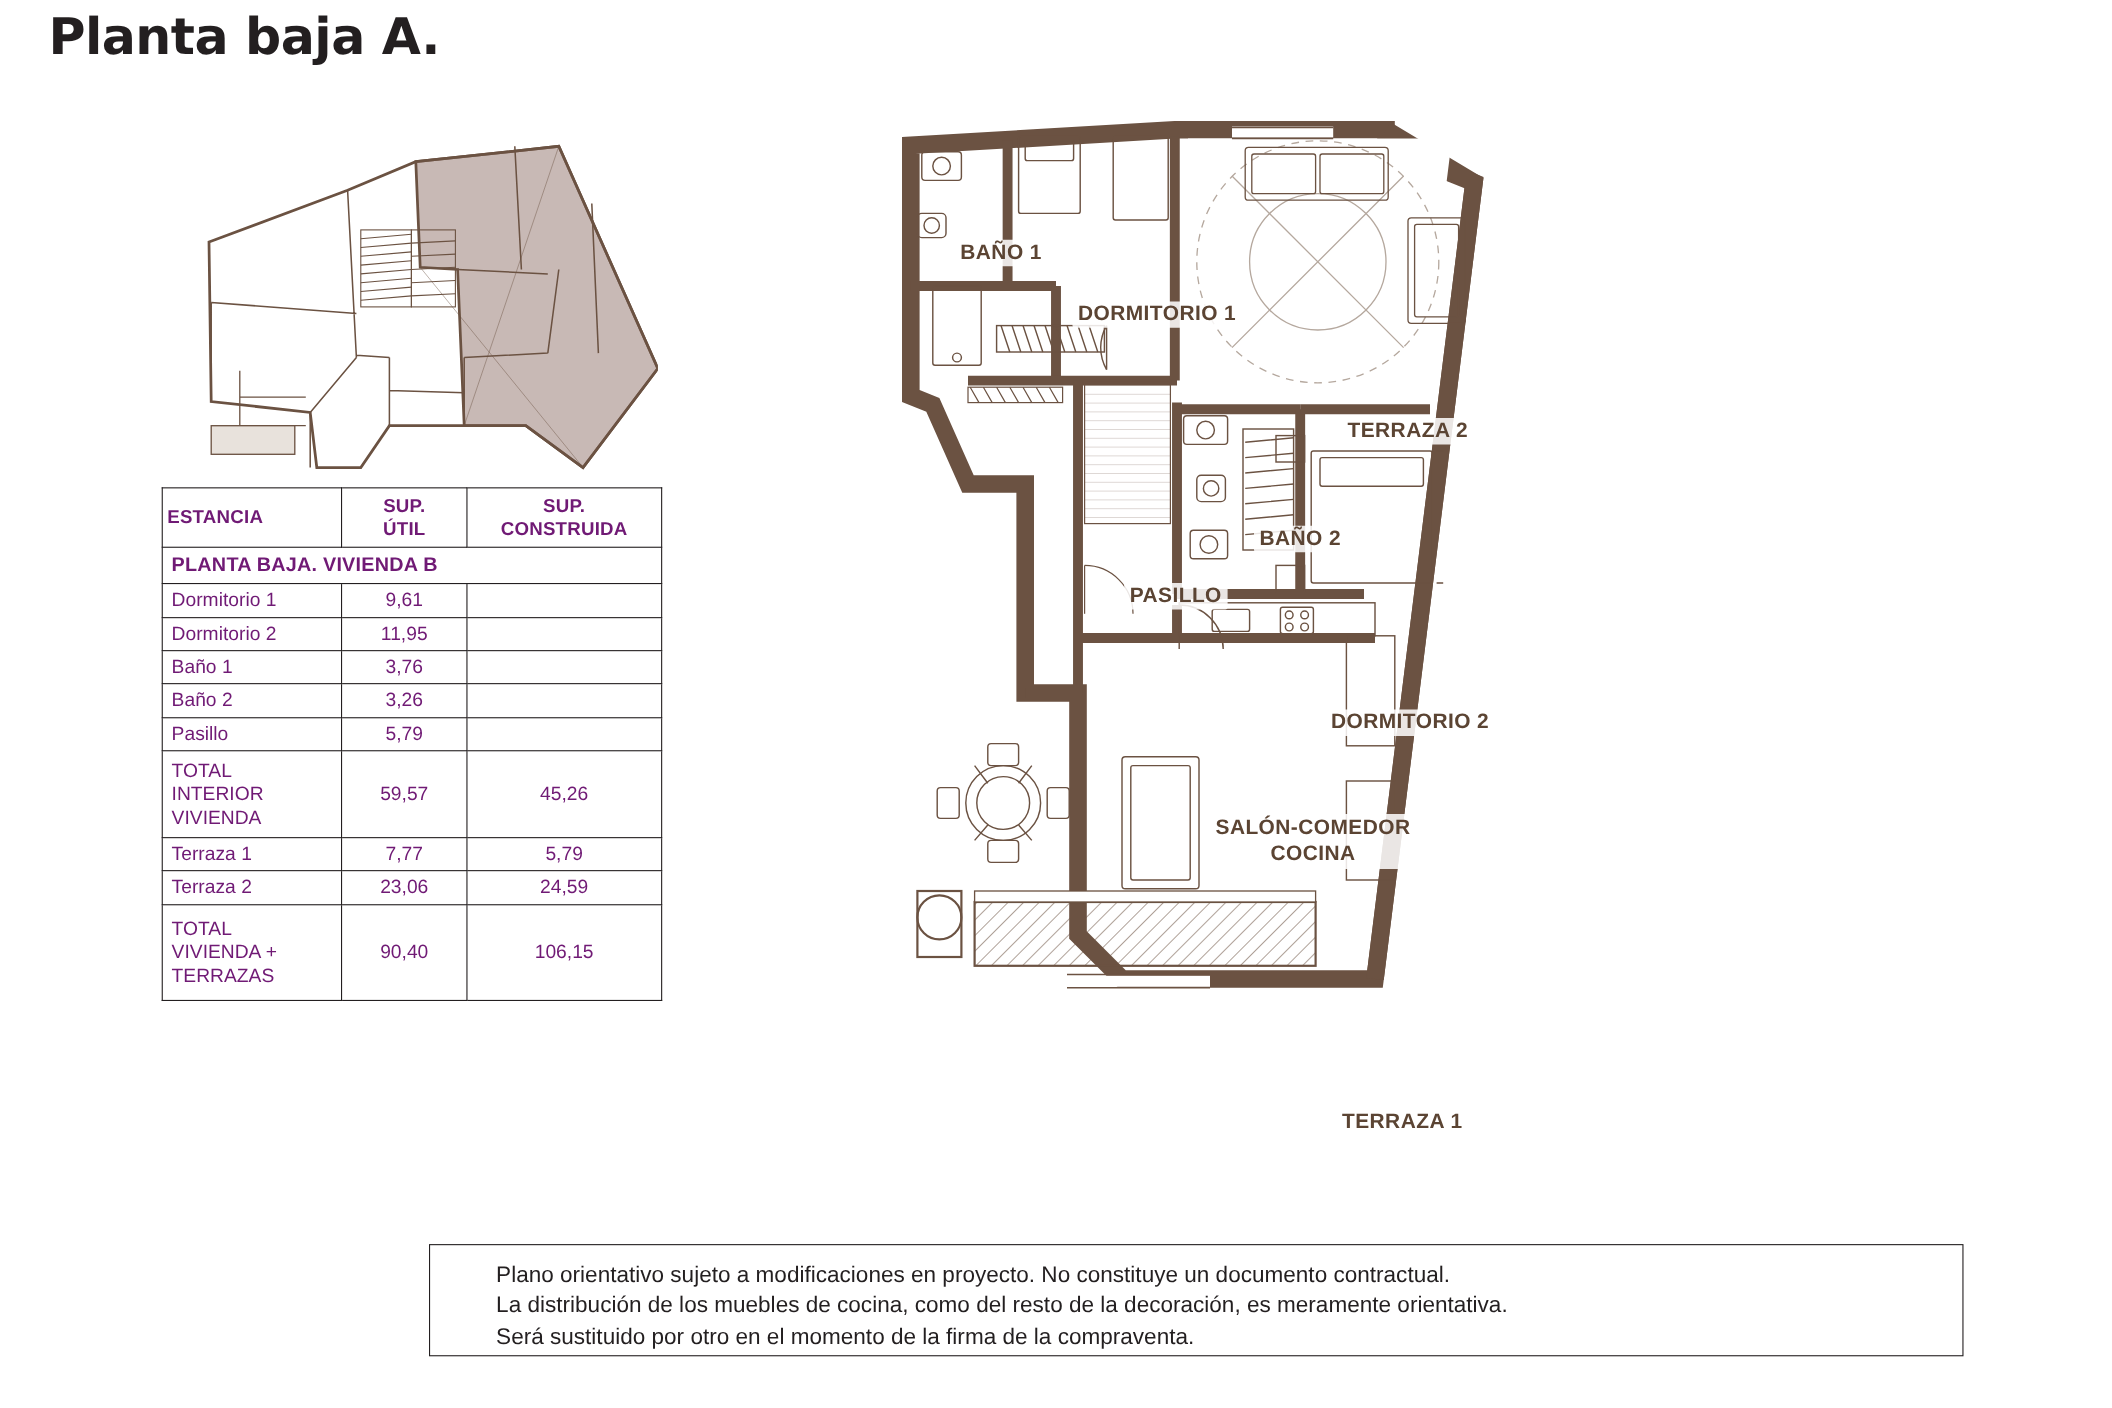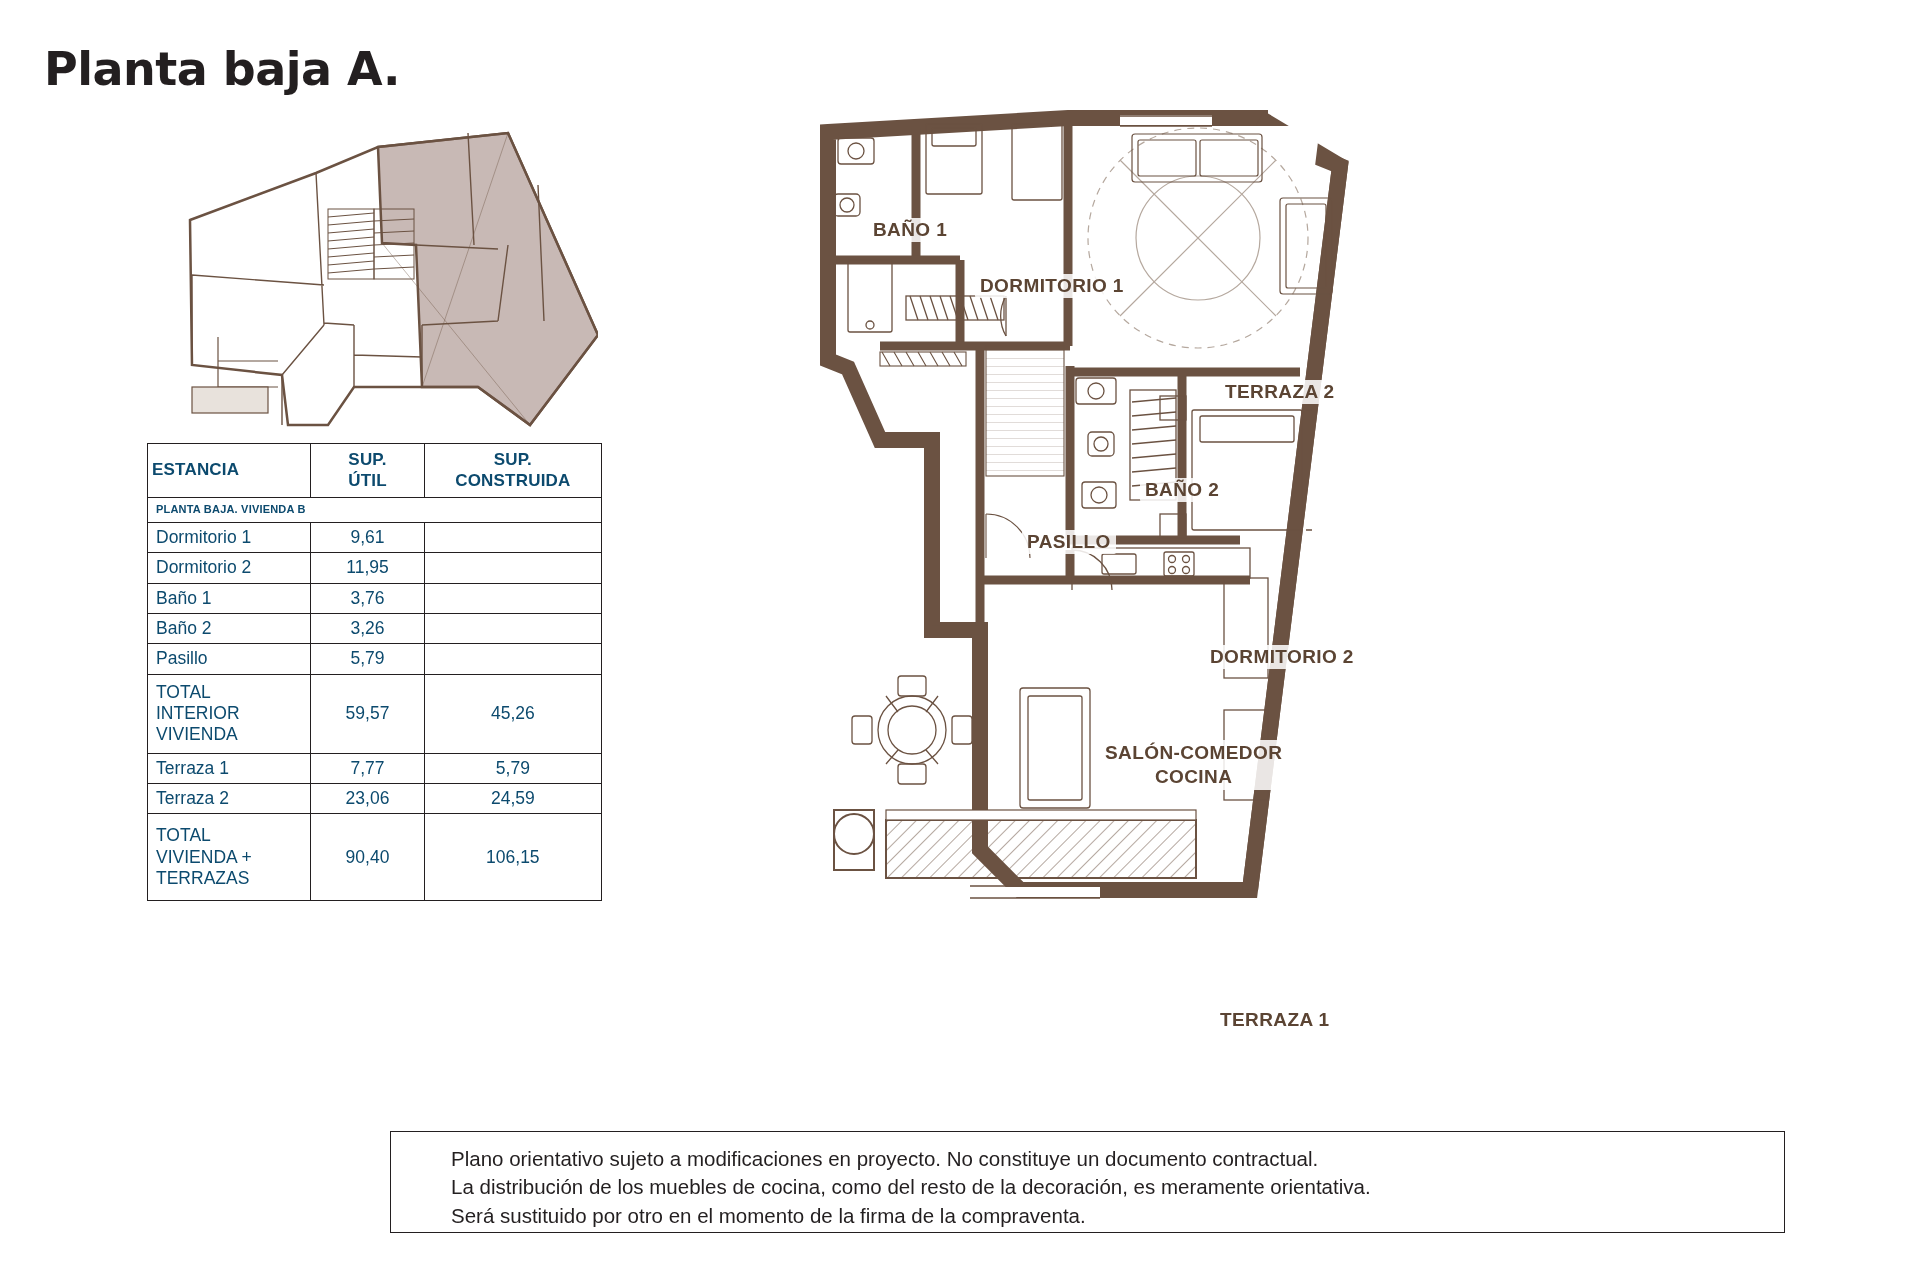--- a/index.html
+++ b/index.html
@@ -24,62 +24,61 @@
   
   #page-title {
     position: absolute;
     left: 44px;
     top: 6px;
     font-size: 46px;
     font-weight: bold;
     letter-spacing: -0.5px;
     color: #231f20;
     font-family: "DejaVu Sans", sans-serif;
-    margin-top: 36px;
   }
 
   
   #keyplan {
     position: absolute;
     left: 178px;
     top: 125px;
     width: 420px;
     height: 320px;
   }
 
   
   #area-table {
     position: absolute;
     left: 147px;
     top: 443px;
     width: 455px;
     border-collapse: collapse;
     font-family: "Liberation Sans", sans-serif;
     font-size: 17.5px;
-    color: #0c4a6e;
+    color: #701a75;
   }
   #area-table td, #area-table th {
     border: 1px solid #231f20;
     padding: 4px 8px;
     vertical-align: middle;
     line-height: 1.22;
   }
   #area-table .c-room { width: 163px; text-align: left; }
   #area-table .c-util { width: 113px; text-align: center; }
   #area-table .c-constr { width: 177px; text-align: center; }
   #area-table thead th {
     text-align: center;
     font-weight: bold;
     font-size: 17px;
     letter-spacing: 0.2px;
     padding: 6px 4px;
   }
   #area-table .section-row td {
     font-weight: bold;
-    font-size: 11px;
+    font-size: 18px;
     letter-spacing: 0.2px;
     padding-top: 5px; padding-bottom: 5px;
   }
   #area-table .bold td { font-weight: normal; }
   #area-table .tall td { height: 70px; }
   #area-table .tall2 td { height: 78px; }
 
   
   #floorplan {
     position: absolute;

